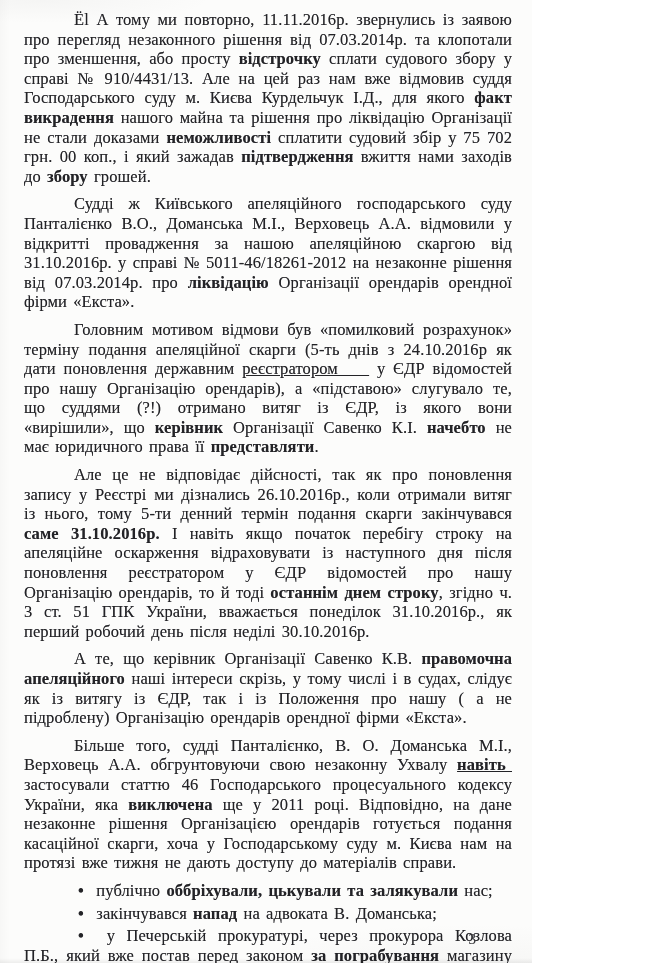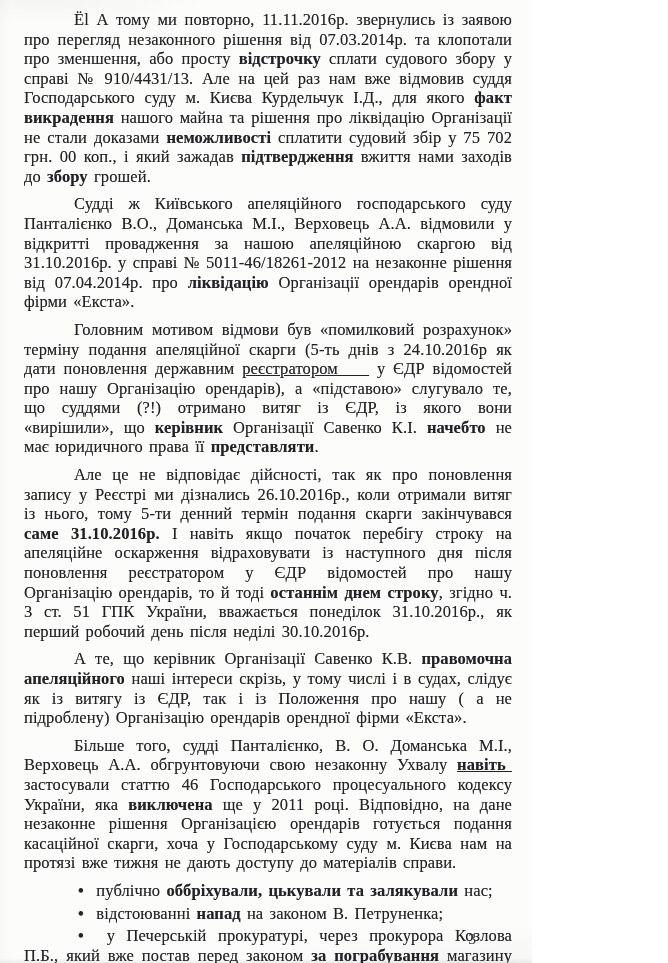--- a/index.html
+++ b/index.html
@@ -54,24 +54,24 @@
     color: #3a3a3e;
     text-shadow: 0 0 0.6px rgba(35,35,40,0.4);
   }
 </style>
 </head>
 <body>
 
 <div class="page">
   <div class="doc-body" id="doc-body">
       <p class="para"><span>Ёl А тому ми повторно, 11.11.2016р. звернулись із заявою про перегляд незаконного рішення від 07.03.2014р. та клопотали про зменшення, або просту </span><span class="b">відстрочку</span><span> сплати судового збору у справі № 910/4431/13. Але на цей раз нам вже відмовив суддя Господарського суду м. Києва Курдельчук І.Д., для якого </span><span class="b">факт викрадення</span><span> нашого майна та рішення про ліквідацію Організації не стали доказами </span><span class="b">неможливості</span><span> сплатити судовий збір у 75 702 грн. 00 коп., і який зажадав </span><span class="b">підтвердження</span><span> вжиття нами заходів до </span><span class="b">збору</span><span> грошей.</span></p>
-      <p class="para"><span>Судді ж Київського апеляційного господарського суду Панталієнко В.О., Доманська М.І., Верховець А.А. відмовили у відкритті провадження за нашою апеляційною скаргою від 31.10.2016р. у справі № 5011-46/18261-2012 на незаконне рішення від 07.04.2014р. про </span><span class="b">ліквідацію</span><span> Організації орендарів орендної фірми «Екста».</span></p>
+      <p class="para"><span>Судді ж Київського апеляційного господарського суду Панталієнко В.О., Доманська М.І., Верховець А.А. відмовили у відкритті провадження за нашою апеляційною скаргою від 31.10.2016р. у справі № 5011-46/18261-2012 на незаконне рішення від 07.03.2014р. про </span><span class="b">ліквідацію</span><span> Організації орендарів орендної фірми «Екста».</span></p>
       <p class="para"><span>Головним мотивом відмови був «помилковий розрахунок» терміну подання апеляційної скарги (5-ть днів з 24.10.2016р як дати поновлення державним </span><span class="u">реєстратором&nbsp;&nbsp;&nbsp;&nbsp;</span><span> у ЄДР відомостей про нашу Організацію орендарів), а «підставою» слугувало те, що суддями (?!) отримано витяг із ЄДР, із якого вони «вирішили», що </span><span class="b">керівник</span><span> Організації Савенко К.І. </span><span class="b">начебто</span><span> не має юридичного права її </span><span class="b">представляти</span><span>.</span></p>
       <p class="para"><span>Але це не відповідає дійсності, так як про поновлення запису у Реєстрі ми дізнались 26.10.2016р., коли отримали витяг із нього, тому 5-ти денний термін подання скарги закінчувався </span><span class="b">саме 31.10.2016р.</span><span> І навіть якщо початок перебігу строку на апеляційне оскарження відраховувати із наступного дня після поновлення реєстратором у ЄДР відомостей про нашу Організацію орендарів, то й тоді </span><span class="b">останнім днем строку</span><span>, згідно ч. 3 ст. 51 ГПК України, вважається понеділок 31.10.2016р., як перший робочий день після неділі 30.10.2016р.</span></p>
       <p class="para"><span>А те, що керівник Організації Савенко К.В. </span><span class="b">правомочна апеляційного</span><span> наші інтереси скрізь, у тому числі і в судах, слідує як із витягу із ЄДР, так і із Положення про нашу ( а не підроблену) Організацію орендарів орендної фірми «Екста».</span></p>
       <p class="para"><span>Більше того, судді Панталієнко, В. О. Доманська М.І., Верховець А.А. обгрунтовуючи свою незаконну Ухвалу </span><span class="b u">навіть&nbsp;</span><span> застосували статтю 46 Господарського процесуального кодексу України, яка </span><span class="b">виключена</span><span> ще у 2011 році. Відповідно, на дане незаконне рішення Організацією орендарів готується подання касаційної скарги, хоча у Господарському суду м. Києва нам на протязі вже тижня не дають доступу до матеріалів справи.</span></p>
       <p class="bullet"><span class="bullet-marker">•&nbsp;&nbsp;</span><span>публічно </span><span class="b">оббріхували, цькували та залякували</span><span> нас;</span></p>
-      <p class="bullet"><span class="bullet-marker">•&nbsp;&nbsp;</span><span>відстоюванні </span><span class="b">напад</span><span> на законом В. Петруненка;</span></p>
+      <p class="bullet"><span class="bullet-marker">•&nbsp;&nbsp;</span><span>закінчувався </span><span class="b">напад</span><span> на адвоката В. Доманська;</span></p>
       <p class="bullet"><span class="bullet-marker">•&nbsp;&nbsp;</span><span>у Печерській прокуратурі, через прокурора Козлова П.Б., який вже постав перед законом </span><span class="b">за пограбування</span><span> магазину «Києва», </span><span class="b">процесуального</span><span> кримінальну справу відносно активістів Організації орендарів та наших захисників;</span></p>
       <p class="bullet"><span class="bullet-marker">•&nbsp;&nbsp;</span><span>у Печерській прокуратурі задля нашої дискредитації сфальсифікували справу та організували </span></p>
     </div>
   <div class="page-number">3</div>
 </div>
 
 </body></html>

